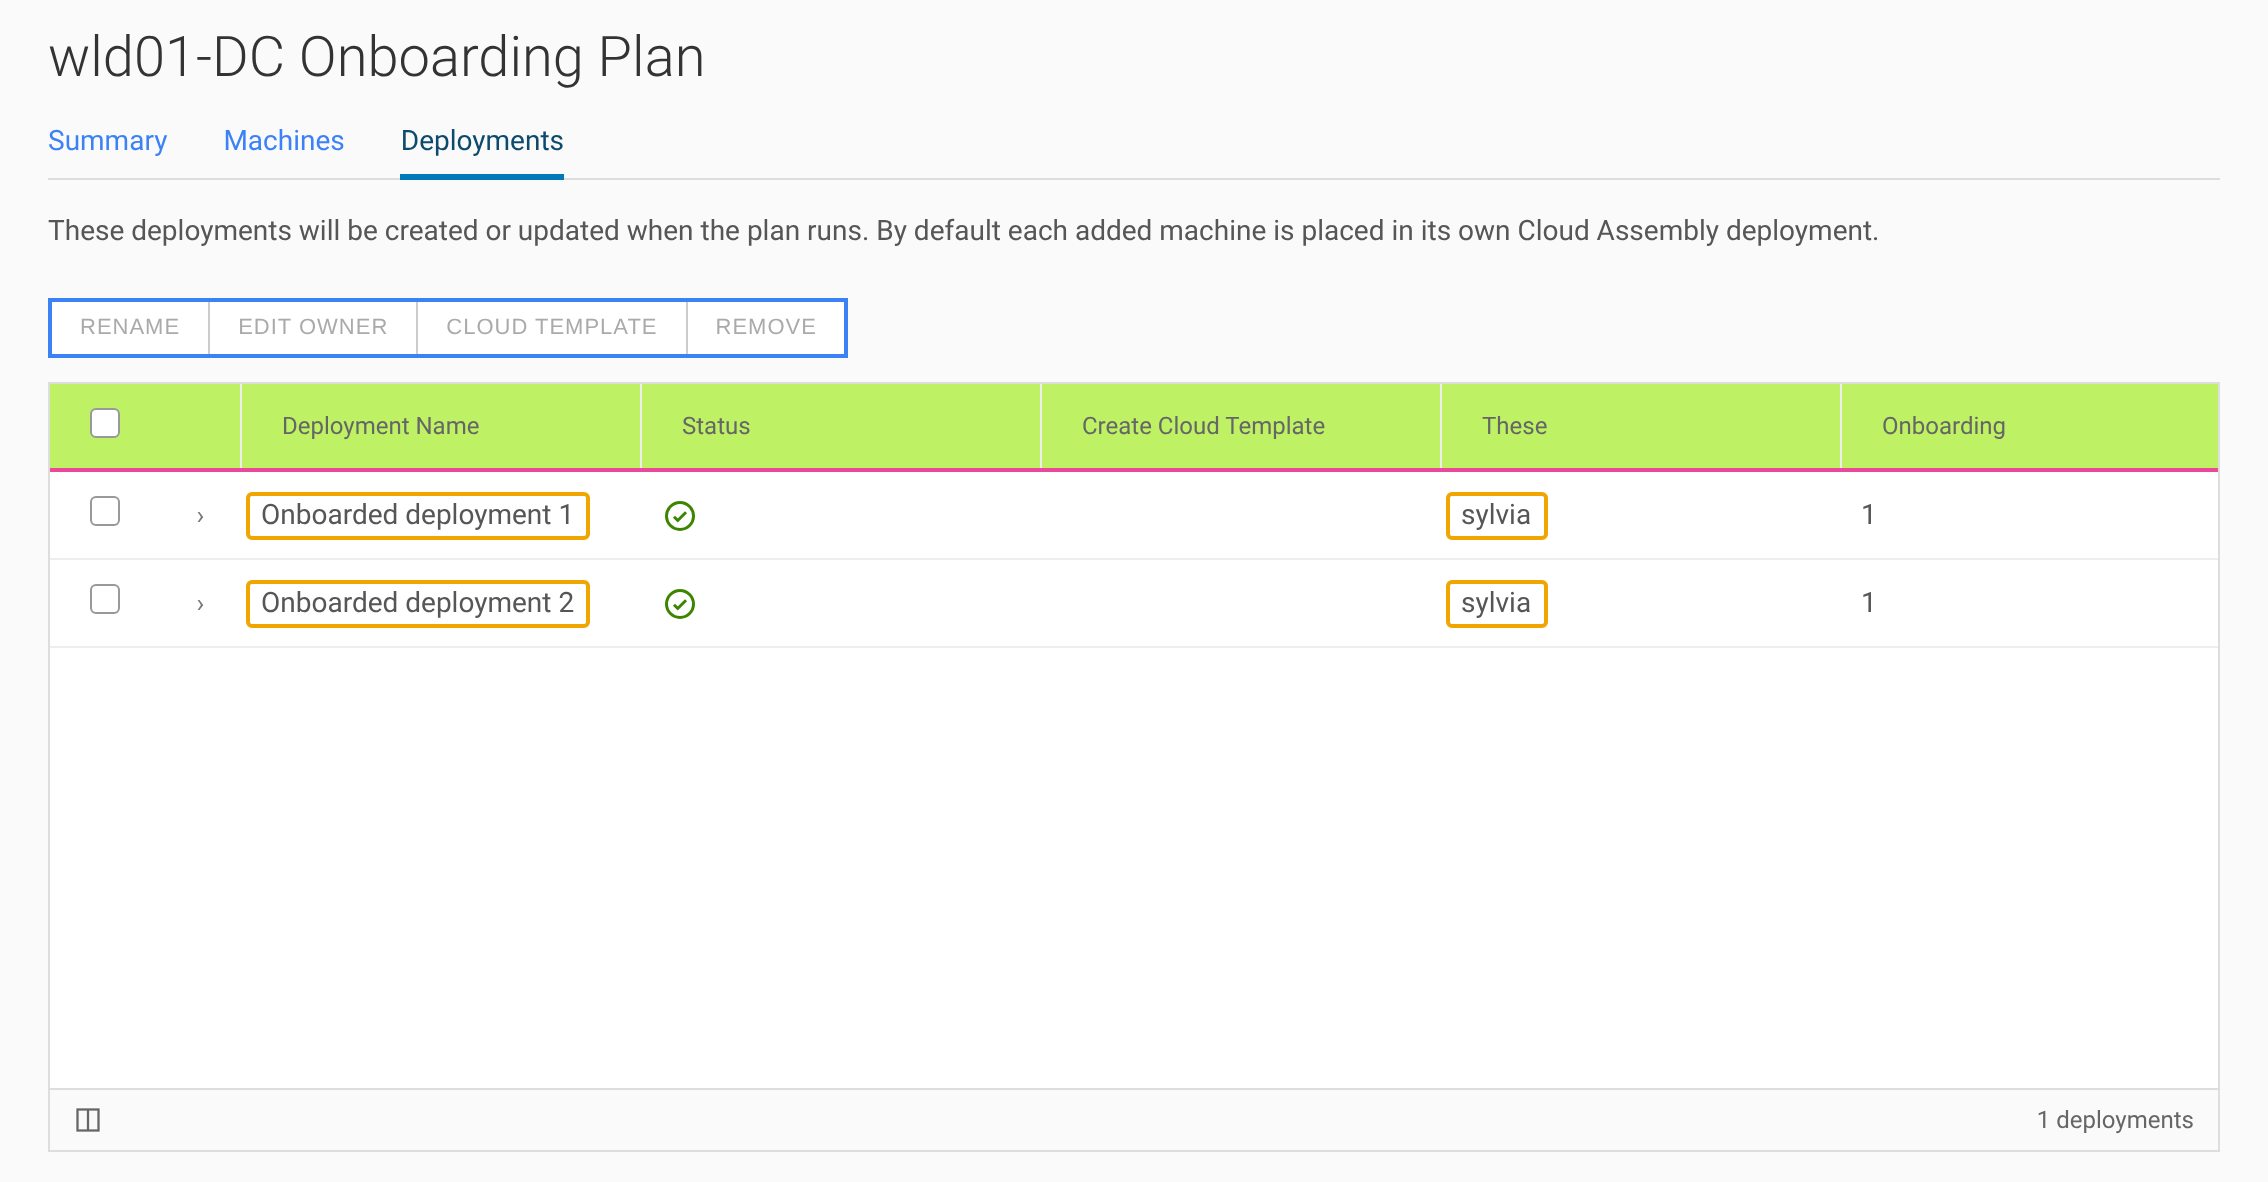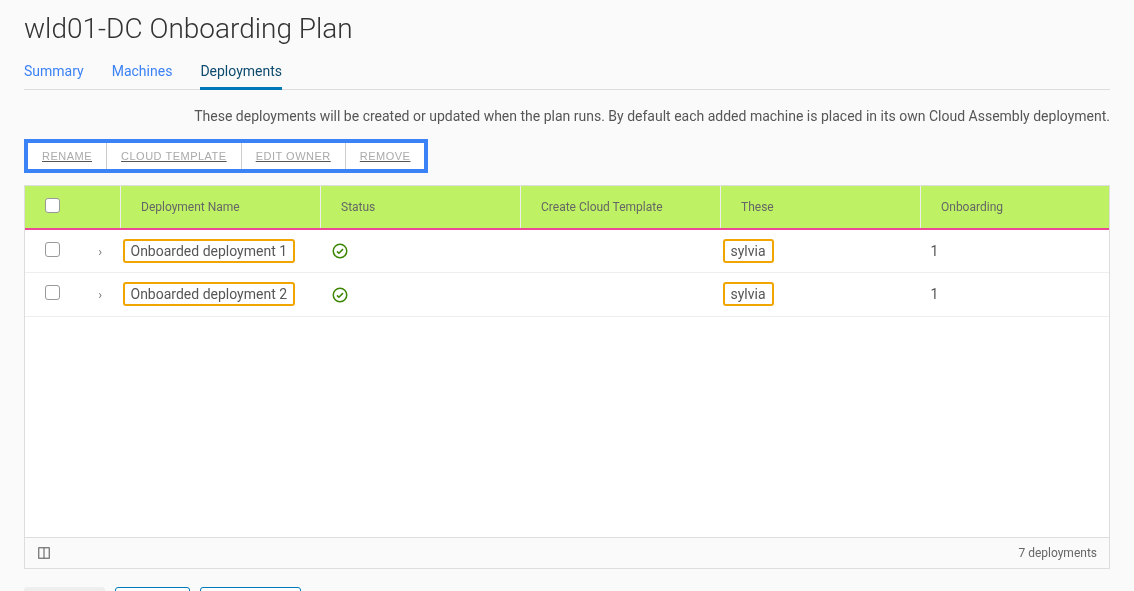--- a/index.html
+++ b/index.html
@@ -41,29 +41,27 @@
       position: absolute;
       left: 0;
       right: 0;
       bottom: -1px;
       height: 3px;
       background: #0079b8;
     }
     .description {
       color: #565656;
       font-size: 14px;
-      margin-bottom: 15px;
-      text-align: right;
+      margin-bottom: 25px;
     }
     .action-bar {
       display: flex;
-      border: 4px solid #3b82f6;
+      border: 2px solid #3b82f6;
       width: fit-content;
       margin-bottom: 0;
-      text-decoration: underline;
     }
     .action-btn {
       background: #fff;
       border: none;
       border-right: 1px solid #ccc;
       padding: 7px 14px;
       font-size: 11px;
       letter-spacing: 0.5px;
       color: #aaa;
       cursor: pointer;
@@ -204,22 +202,22 @@
 <div class="tabs">
   <div class="tab">Summary</div>
   <div class="tab">Machines</div>
   <div class="tab active">Deployments</div>
 </div>
 
 <p class="description">These deployments will be created or updated when the plan runs. By default each added machine is placed in its own Cloud Assembly deployment.</p>
 
 <div class="action-bar">
   <button class="action-btn">RENAME</button>
+  <button class="action-btn">EDIT OWNER</button>
   <button class="action-btn">CLOUD TEMPLATE</button>
-  <button class="action-btn">EDIT OWNER</button>
   <button class="action-btn">REMOVE</button>
 </div>
 
 <div class="table-wrap">
   <table>
     <thead>
       <tr>
         <th class="checkbox-cell">
           <input type="checkbox" style="">
         </th>
@@ -259,21 +257,21 @@
     </tbody>
   </table>
   <div class="empty-space"></div>
   <div class="footer-bar">
     <span class="column-icon">
       <svg viewBox="0 0 16 16" fill="none" stroke="#666" stroke-width="1.3">
           <rect x="2" y="2" width="12" height="12"></rect>
           <line x1="8" y1="2" x2="8" y2="14"></line>
         </svg>
     </span>
-    <span>7 deployments</span>
+    <span>1 deployments</span>
   </div>
 </div>
 
 <div class="bottom-buttons">
   <button class="btn btn-save">SAVE</button>
   <button class="btn btn-run">RUN</button>
   <button class="btn btn-cancel">CANCEL</button>
 </div>
 
 </body></html>

